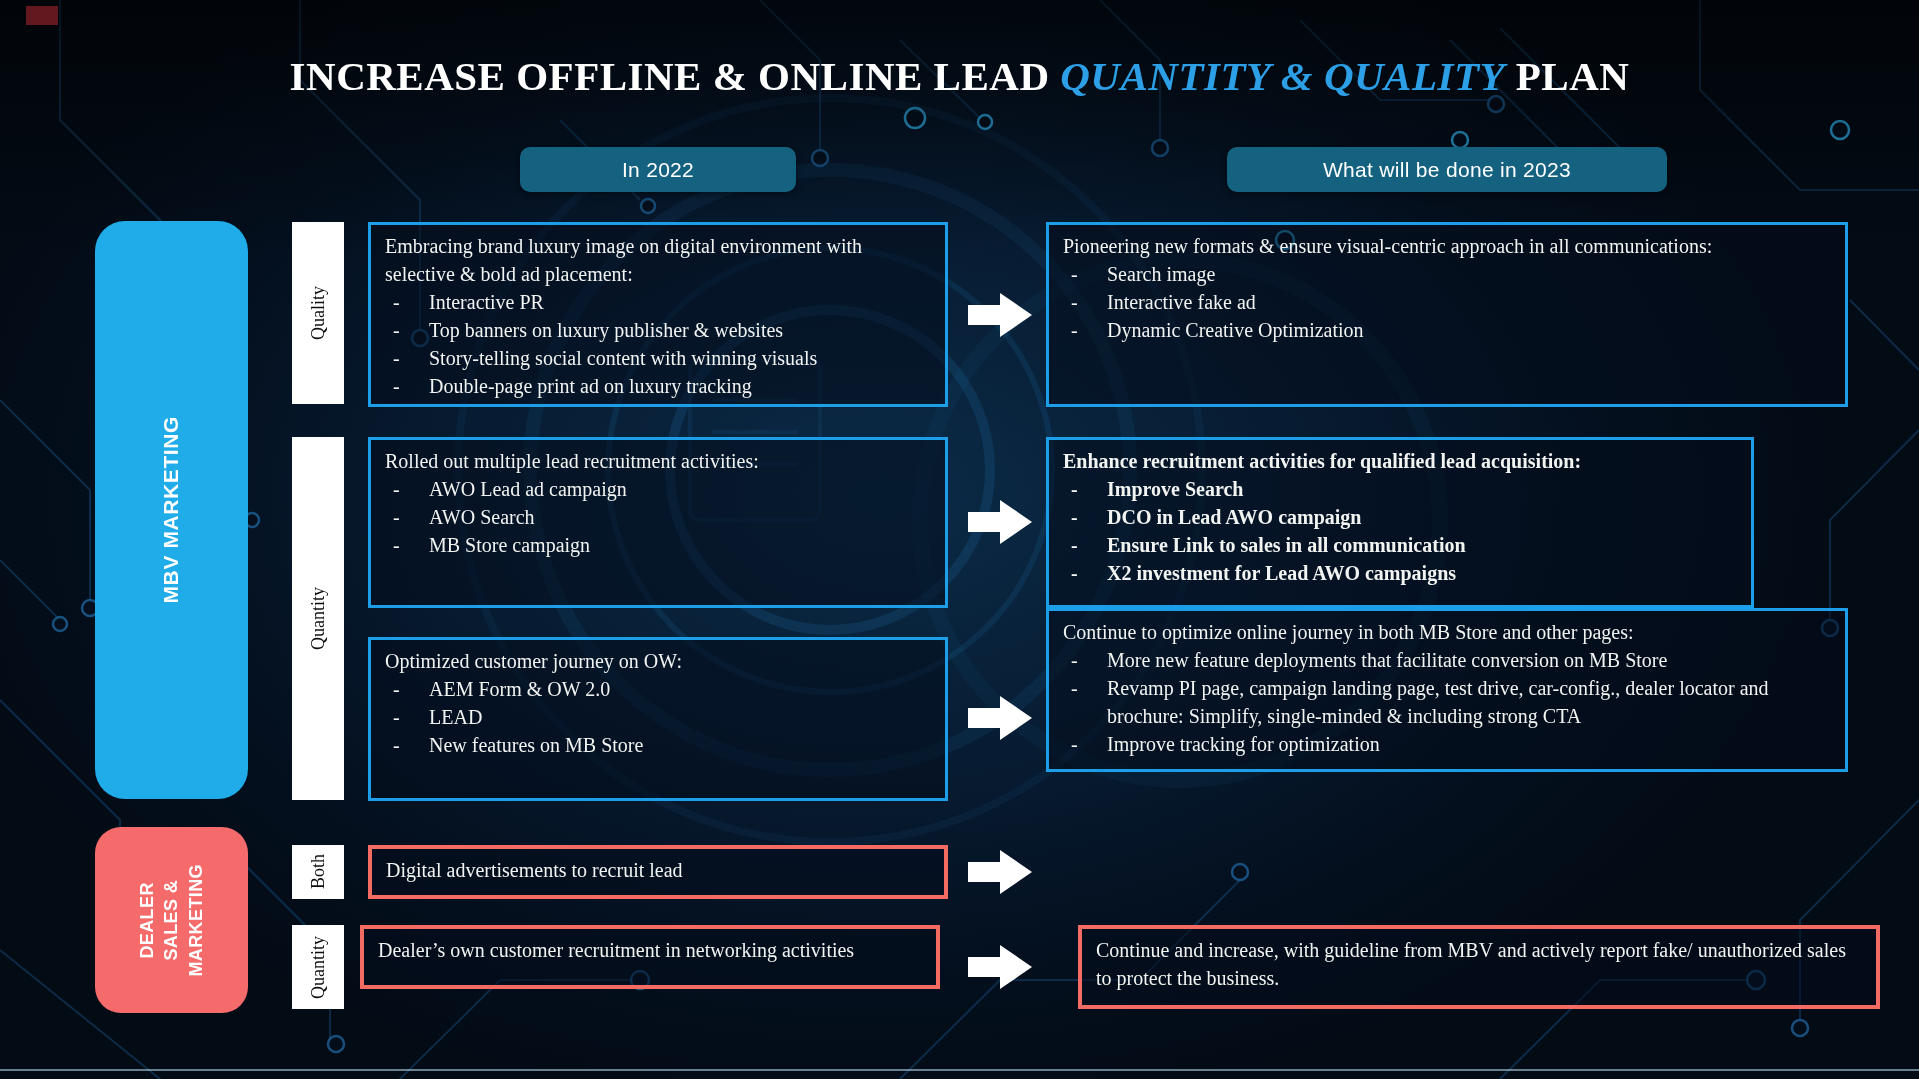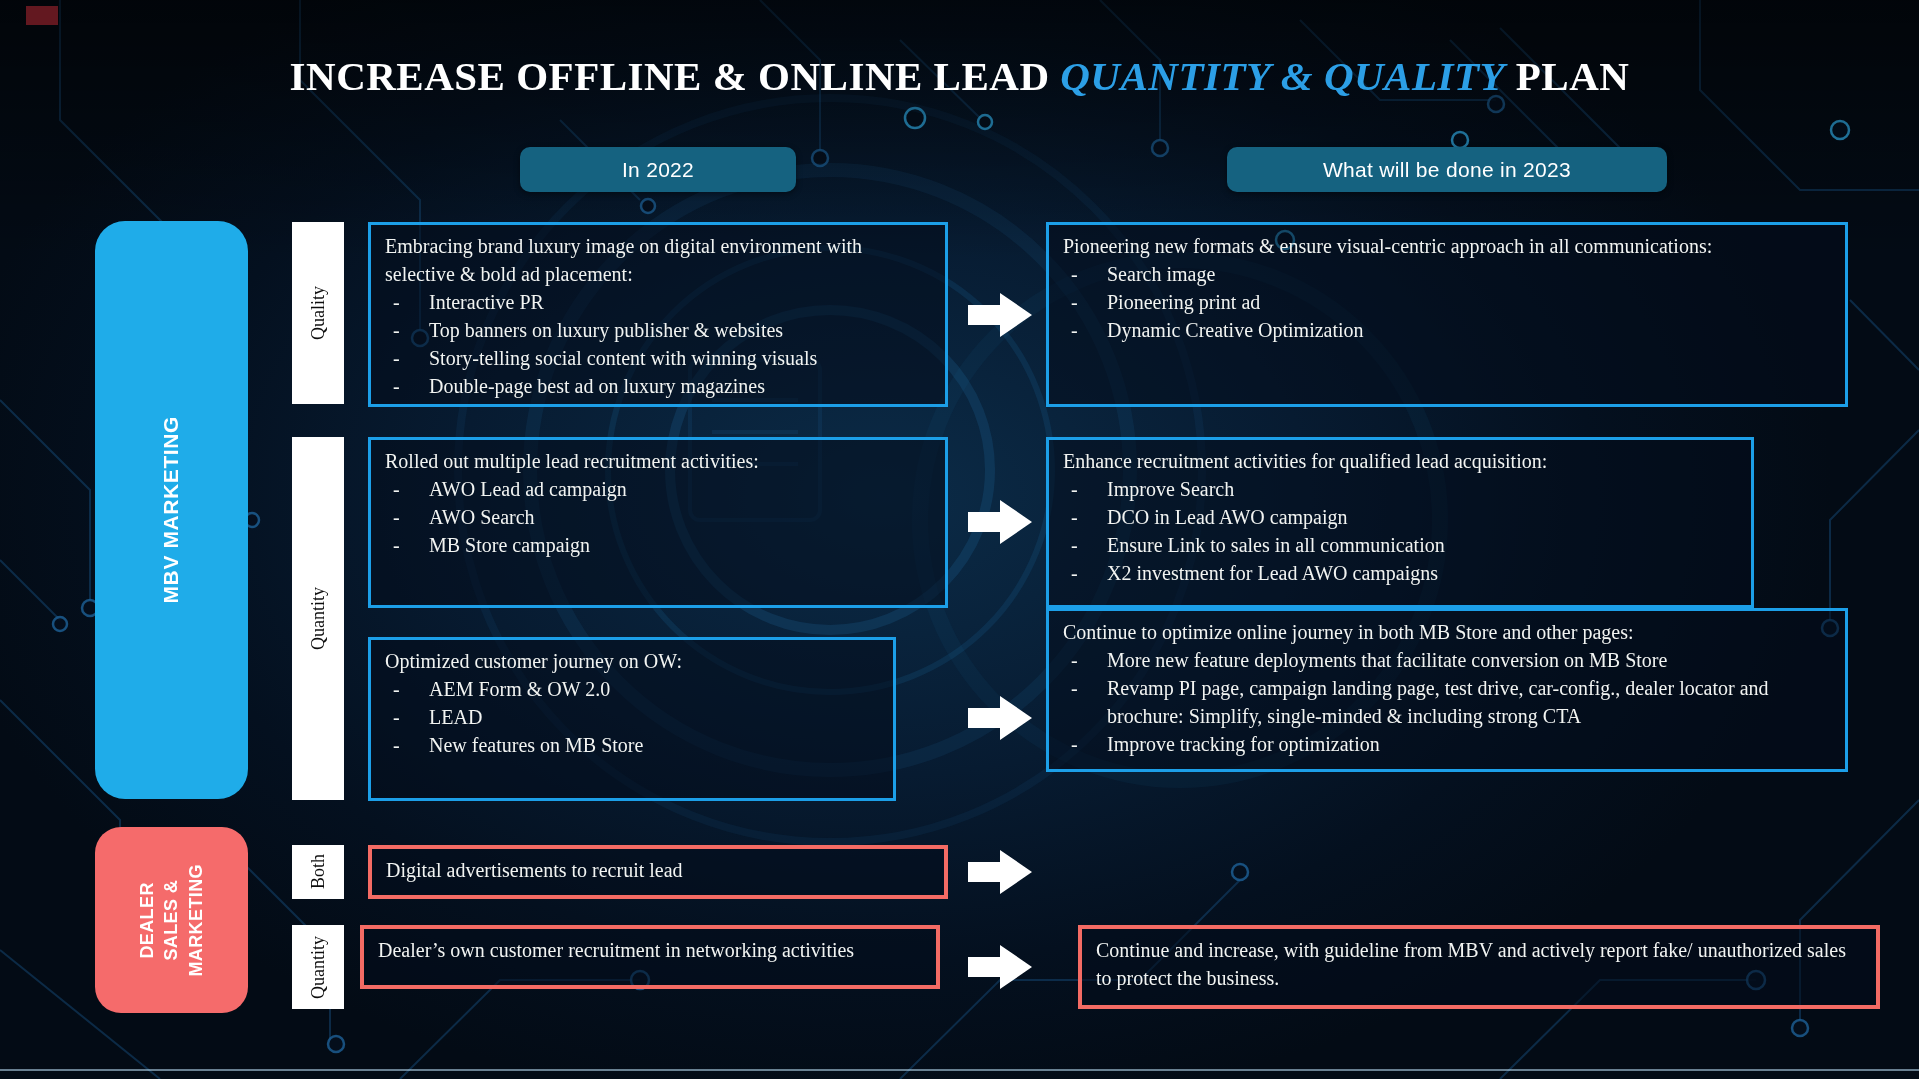--- a/index.html
+++ b/index.html
@@ -43,22 +43,22 @@
     border:3px solid var(--accent-blue,#1c9fe8);color:#f2f4f2;
     font-family:"Liberation Serif",serif;font-size:20px;line-height:28px;padding:7px 14px 6px 14px;}
   .box.red{border:4px solid var(--accent-red,#f46b64);}
   .bline{display:flex;margin-left:8px;}
   .dash{flex:0 0 36px;}
   .btxt{flex:1 1 auto;}
 
   .r0l{left:368px;top:222px;width:580px;height:185px;}
   .r0r{left:1046px;top:222px;width:802px;height:185px;}
   .r1l{left:368px;top:437px;width:580px;height:171px;}
-  .r1r{left:1046px;top:437px;width:708px;height:171px;}
-  .r2l{left:368px;top:637px;width:528px;height:164px;}
+  .r1r{left:1046px;top:437px;width:708px;height:171px;font-weight:bold;}
+  .r2l{left:368px;top:637px;width:580px;height:164px;}
   .r2r{left:1046px;top:608px;width:802px;height:164px;}
   .r3l{left:368px;top:845px;width:580px;height:54px;}
   .r3r{left:1046px;top:845px;width:802px;height:54px;}
   .r4l{left:360px;top:925px;width:580px;height:64px;}
   .r4r{left:1046px;top:925px;width:802px;height:84px;margin-left:32px;}
 
   .arrow{position:absolute;left:968px;width:64px;height:46px;background:#ffffff;
     clip-path:polygon(0% 28%, 50% 28%, 50% 2%, 100% 50%, 50% 98%, 50% 72%, 0% 72%);}
   .a0{top:292px;} .a1{top:499px;} .a2{top:695px;} .a3{top:849px;} .a4{top:944px;}
 </style>
@@ -178,33 +178,33 @@
     <div class="bline">
         <span class="dash">-</span>
         <span class="btxt">Top banners on luxury publisher &amp; websites</span>
       </div>
     <div class="bline">
         <span class="dash">-</span>
         <span class="btxt">Story-telling social content with winning visuals</span>
       </div>
     <div class="bline">
         <span class="dash">-</span>
-        <span class="btxt">Double-page best ad on luxury magazines</span>
+        <span class="btxt">Double-page print ad on luxury tracking</span>
       </div>
   </div>
   <div class="arrow a0"></div>
   <div class="box r0r">
     <div>Pioneering new formats &amp; ensure visual-centric approach in all communications:</div>
     <div class="bline">
         <span class="dash">-</span>
         <span class="btxt">Search image</span>
       </div>
     <div class="bline">
         <span class="dash">-</span>
-        <span class="btxt">Pioneering print ad</span>
+        <span class="btxt">Interactive fake ad</span>
       </div>
     <div class="bline">
         <span class="dash">-</span>
         <span class="btxt">Dynamic Creative Optimization</span>
       </div>
   </div>
 
   <div class="box r1l">
     <div>Rolled out multiple lead recruitment activities:</div>
     <div class="bline">

